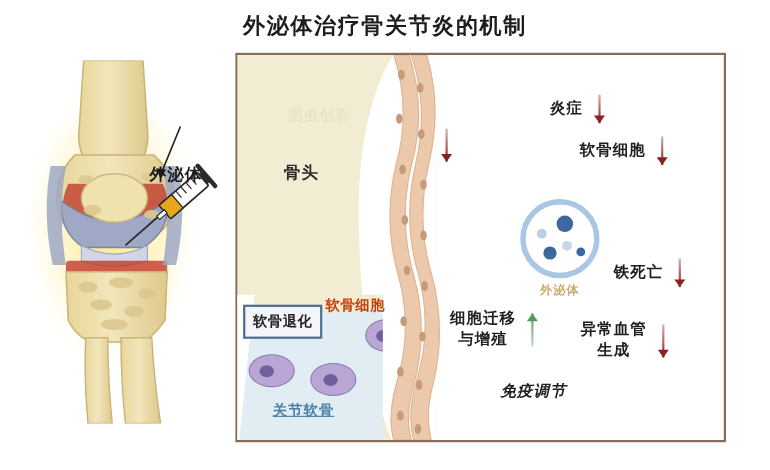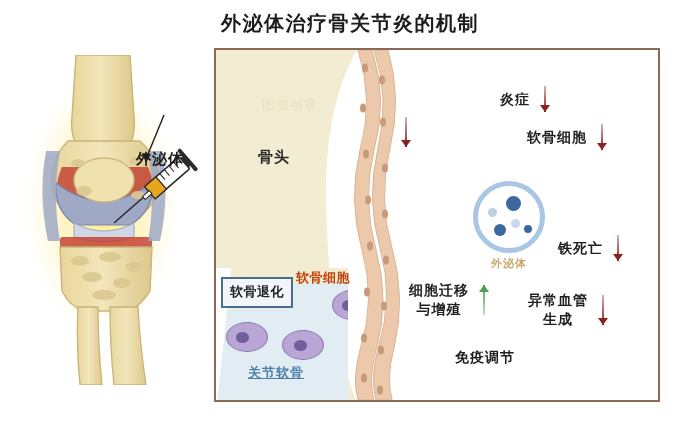--- a/index.html
+++ b/index.html
@@ -294,17 +294,17 @@
   </div>
 
   <div class="eff" style="left:528px;top:291px;">
     <span class="two">
       <span style="display:block">异常血管</span>
       <span style="display:block">生成</span>
     </span>
     <span class="arrow down" style="height:30px;"><span class="shaft"></span><span class="head"></span></span>
   </div>
 
-  <div class="eff" style="left:455px;top:347px;">
+  <div class="eff" style="left:455px;top:347px;font-style:italic;">
     <span class="txt">免疫调节</span>
   </div>
 
 </div>
 
 </body></html>

